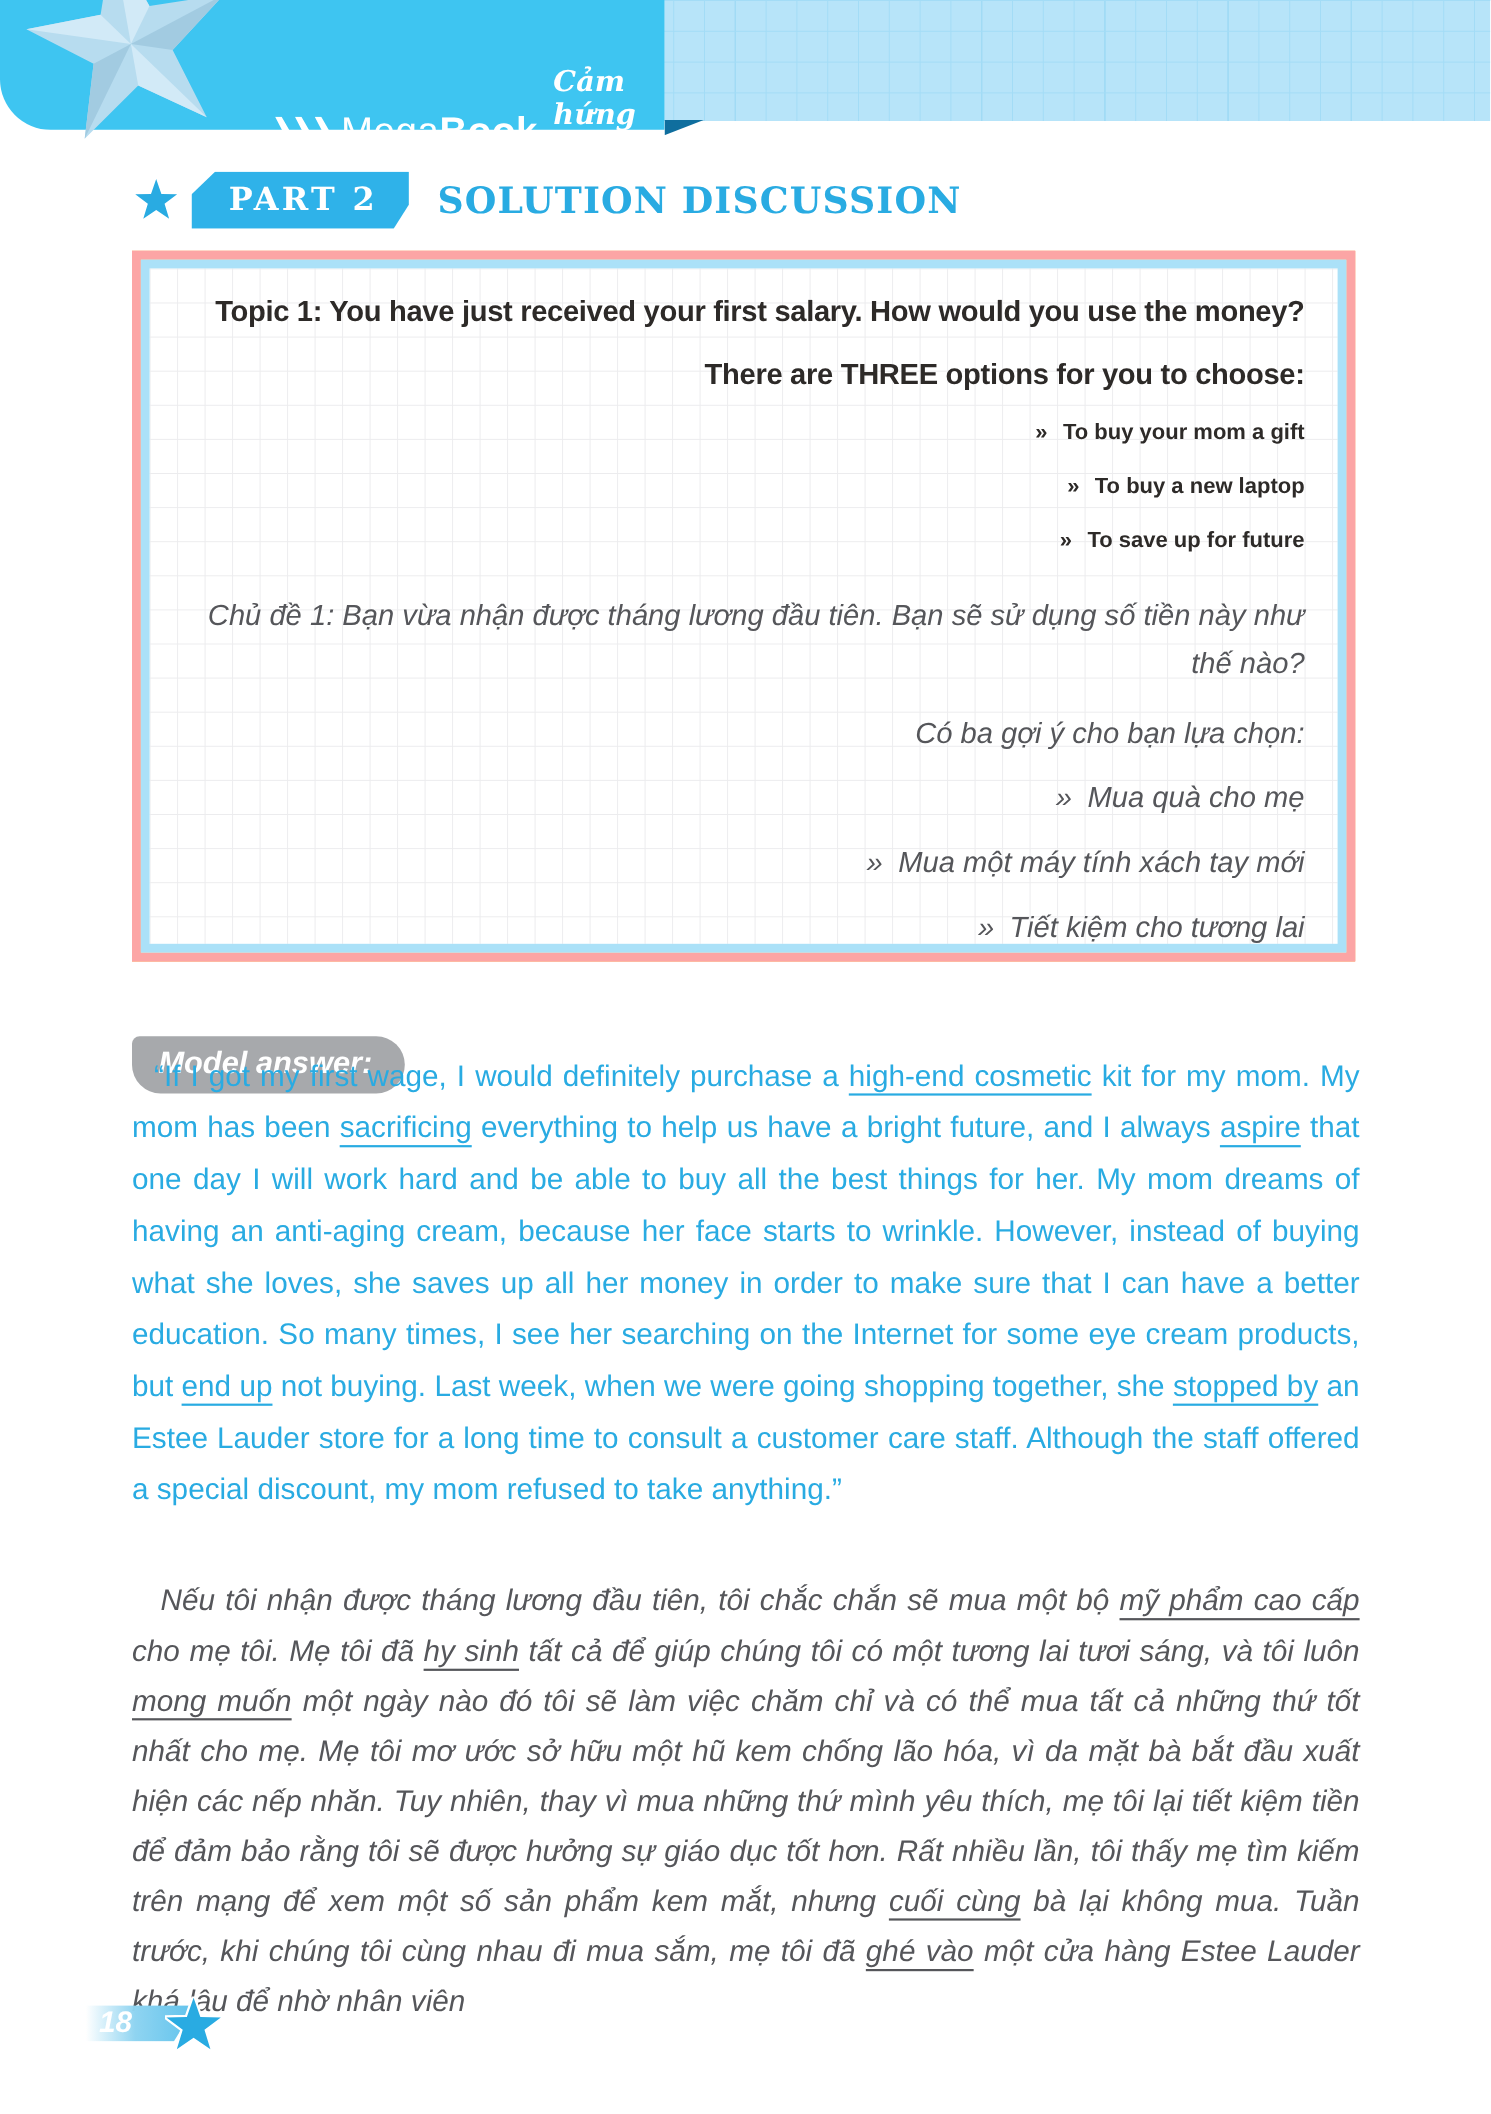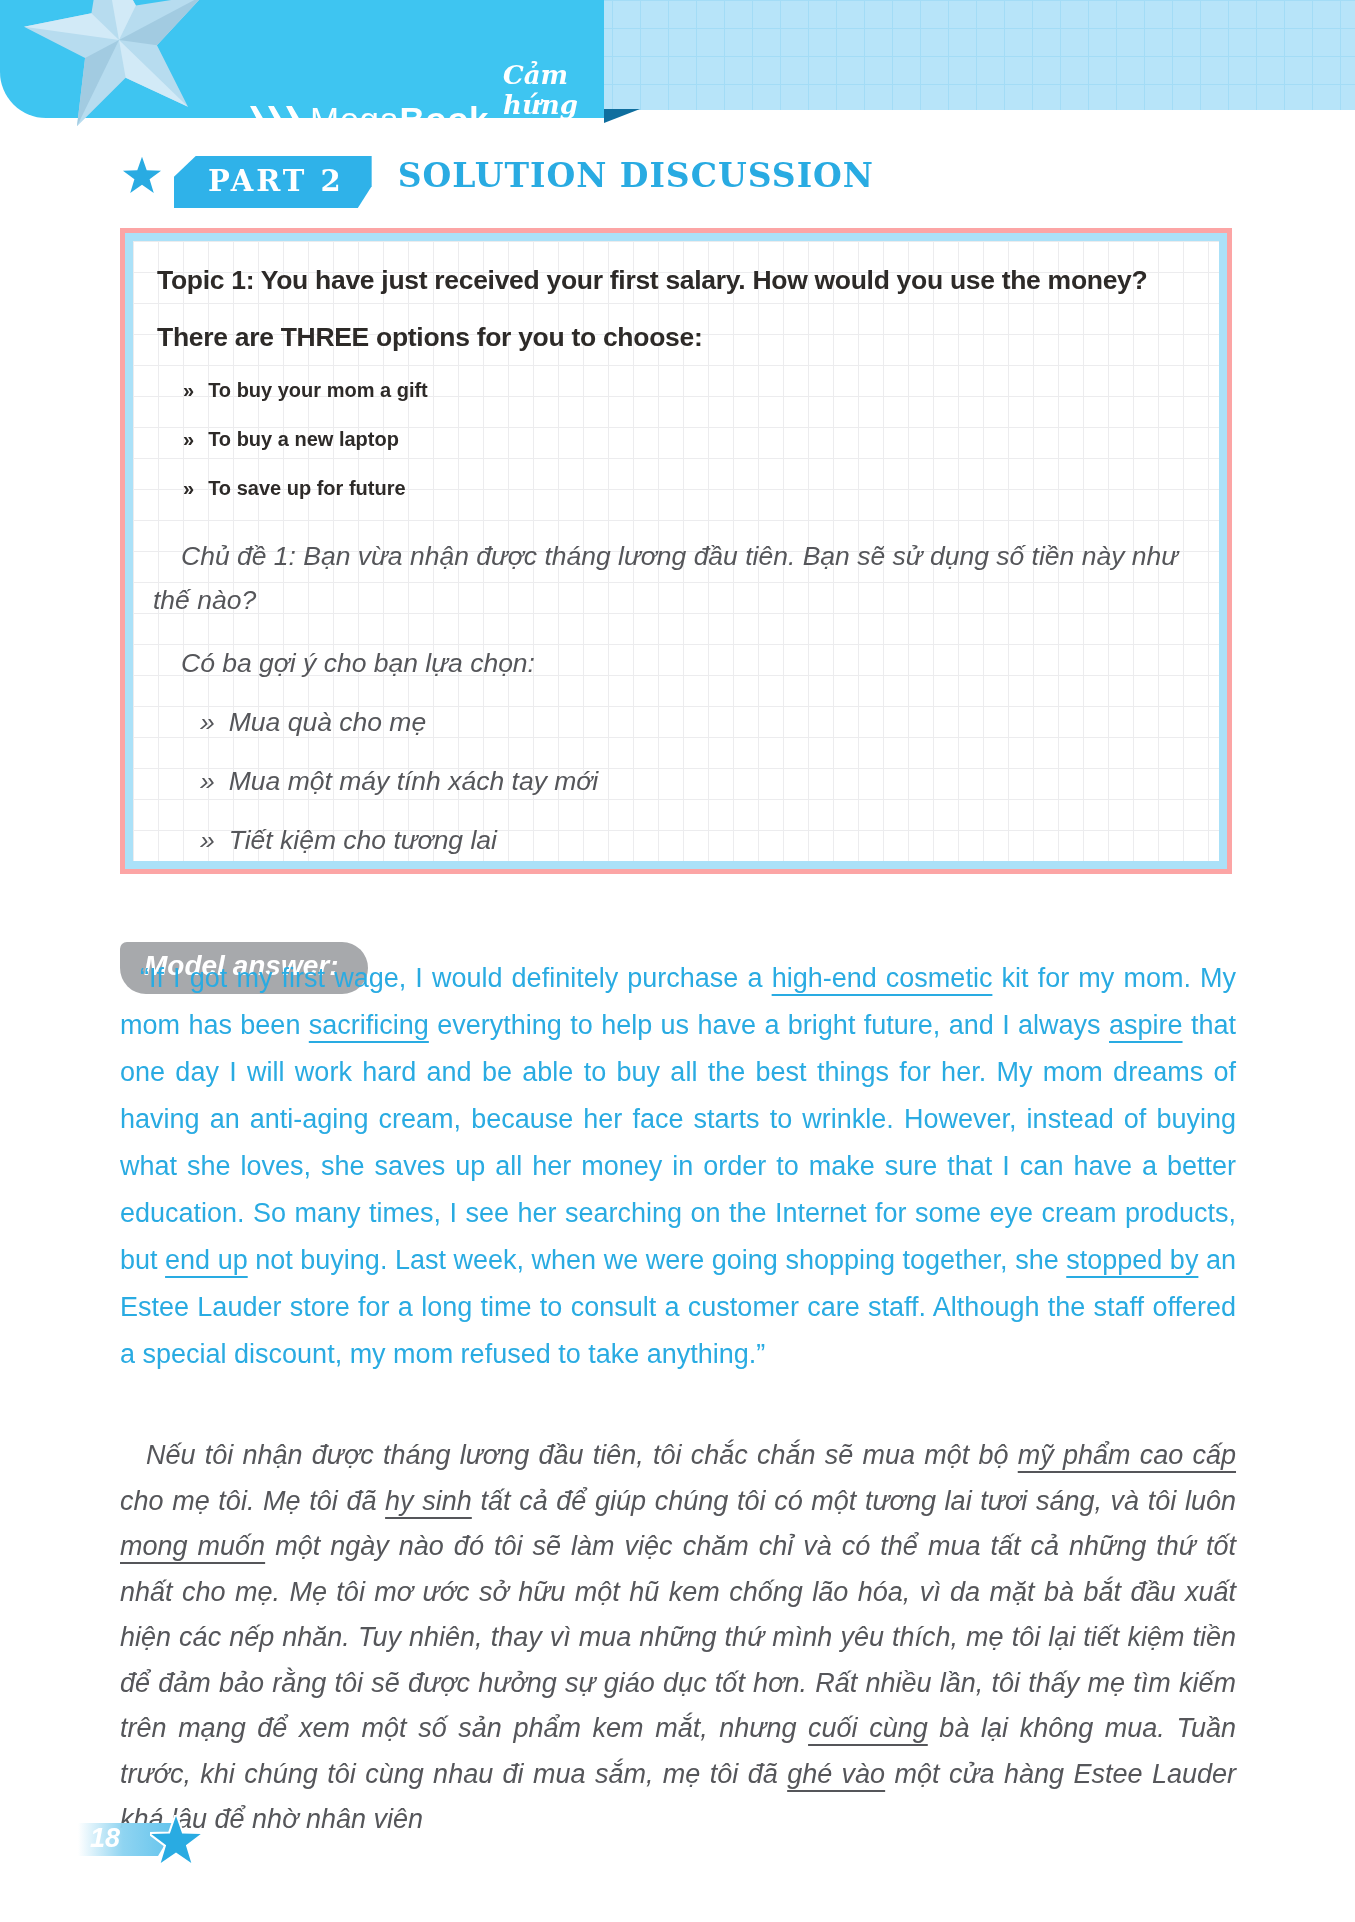--- a/index.html
+++ b/index.html
@@ -32,36 +32,36 @@
   .chevrons { display:flex; gap:4px; margin-right:10px; }
   .chev { width:14px; height:28px; background:#ffffff;
           clip-path:polygon(0 0, 42% 0, 100% 50%, 42% 100%, 0 100%, 52% 50%); }
   .logo-mega { color:#fff; font-size:35px; font-weight:400; letter-spacing:0.5px; }
   .logo-book { color:#fff; font-size:35px; font-weight:700; letter-spacing:0.5px; }
   .logo-slogan { color:#fff; font-size:26px; font-weight:700; font-style:italic;
                  margin-left:14px; font-family:"DejaVu Serif", serif; }
   .origami-star { position:absolute; left:16px; top:-66px; }
 
   
-  .part-row { position:absolute; left:122px; top:156px; display:flex; }
+  .part-row { position:absolute; left:122px; top:156px; display:flex; align-items:center; }
   .part-badge {
     margin-left:12px; background:#2fb2e9; color:#ffffff;
     font-family:"DejaVu Serif", serif; font-weight:700; font-size:29px; letter-spacing:3px;
     padding:8px 28px 10px 34px;
     clip-path:polygon(11% 0, 100% 0, 100% 58%, 93% 100%, 0 100%, 0 40%);
   }
   .part-title {
     margin-left:26px; color:#29abe2; font-family:"DejaVu Serif", serif;
     font-weight:700; font-size:33px; letter-spacing:1px;
   }
 
   
   .topic-box {
     position:absolute; left:120px; top:228px; width:1112px; height:646px;
-    border:5px solid #fca5a5; box-sizing:border-box; background:#f97316;
+    border:8px solid #fca5a5; box-sizing:border-box; background:#f97316;text-align:right;
   }
   .topic-inner {
     width:100%; height:100%; box-sizing:border-box;
     border:8px solid #abe1f8; overflow:hidden;
     background-color:#ffffff;
     background-image:
       linear-gradient(#ececee 1px, transparent 1px),
       linear-gradient(90deg, #ececee 1px, transparent 1px);
     background-size:25px 31px;
     padding:24px 30px 24px 24px;

